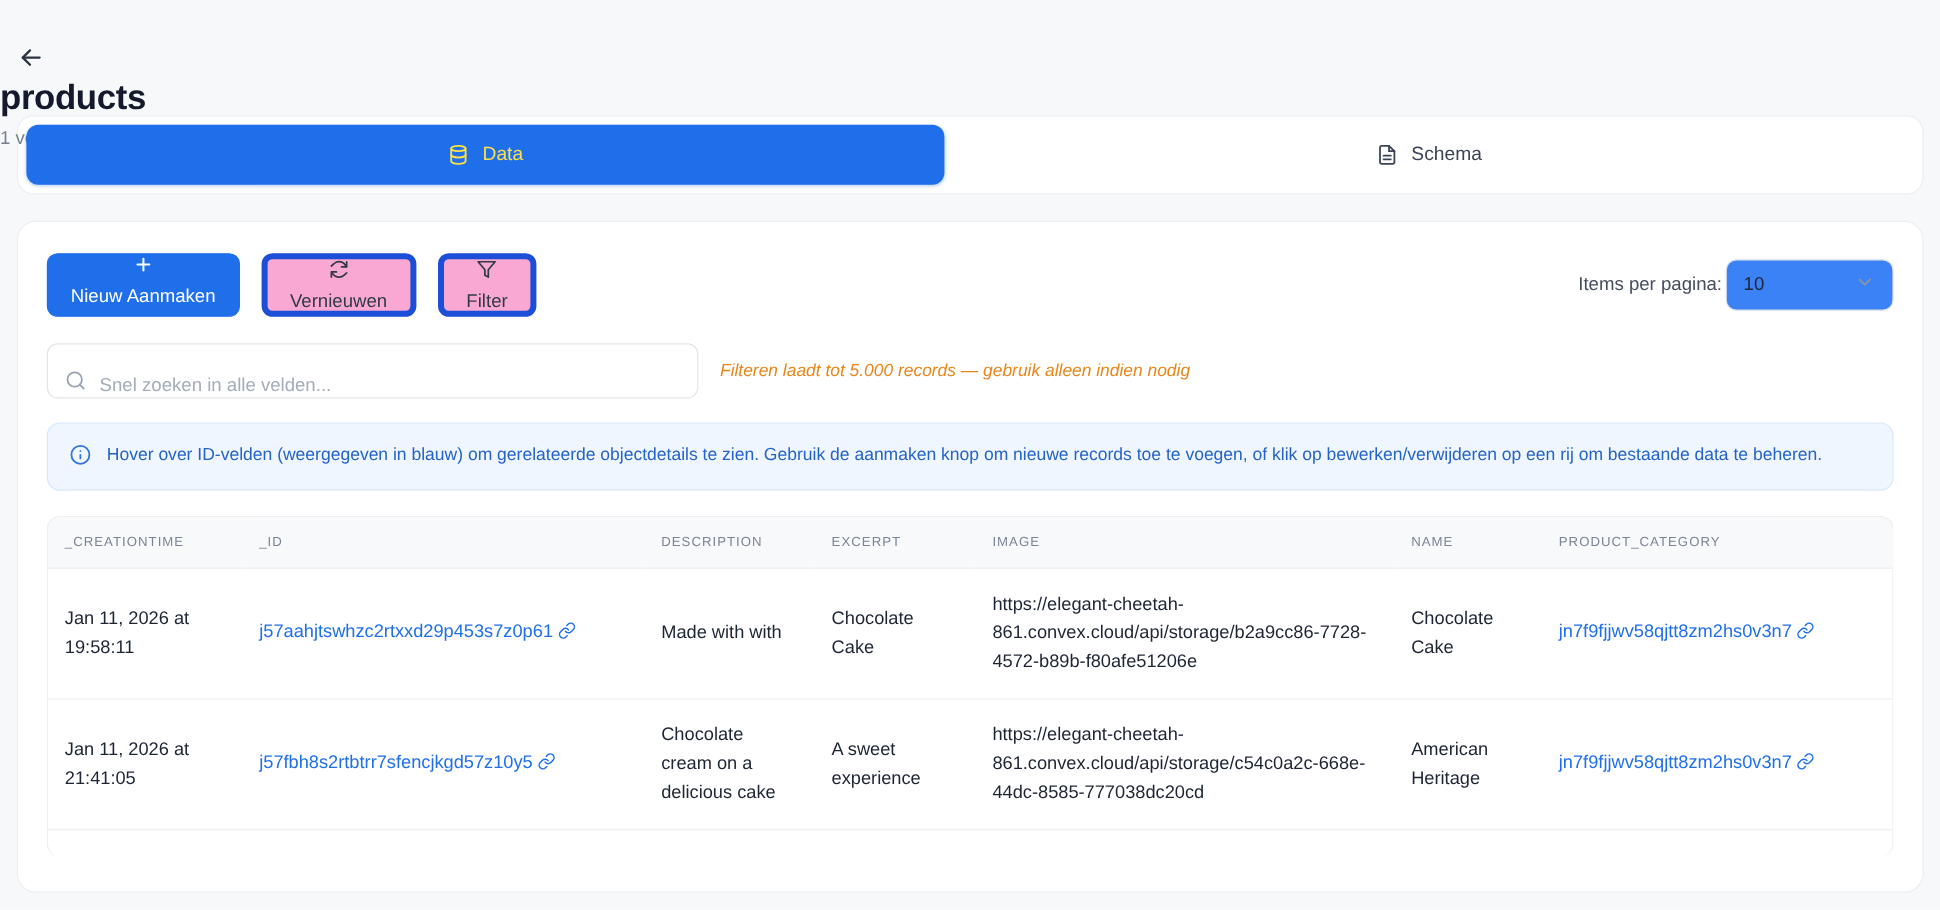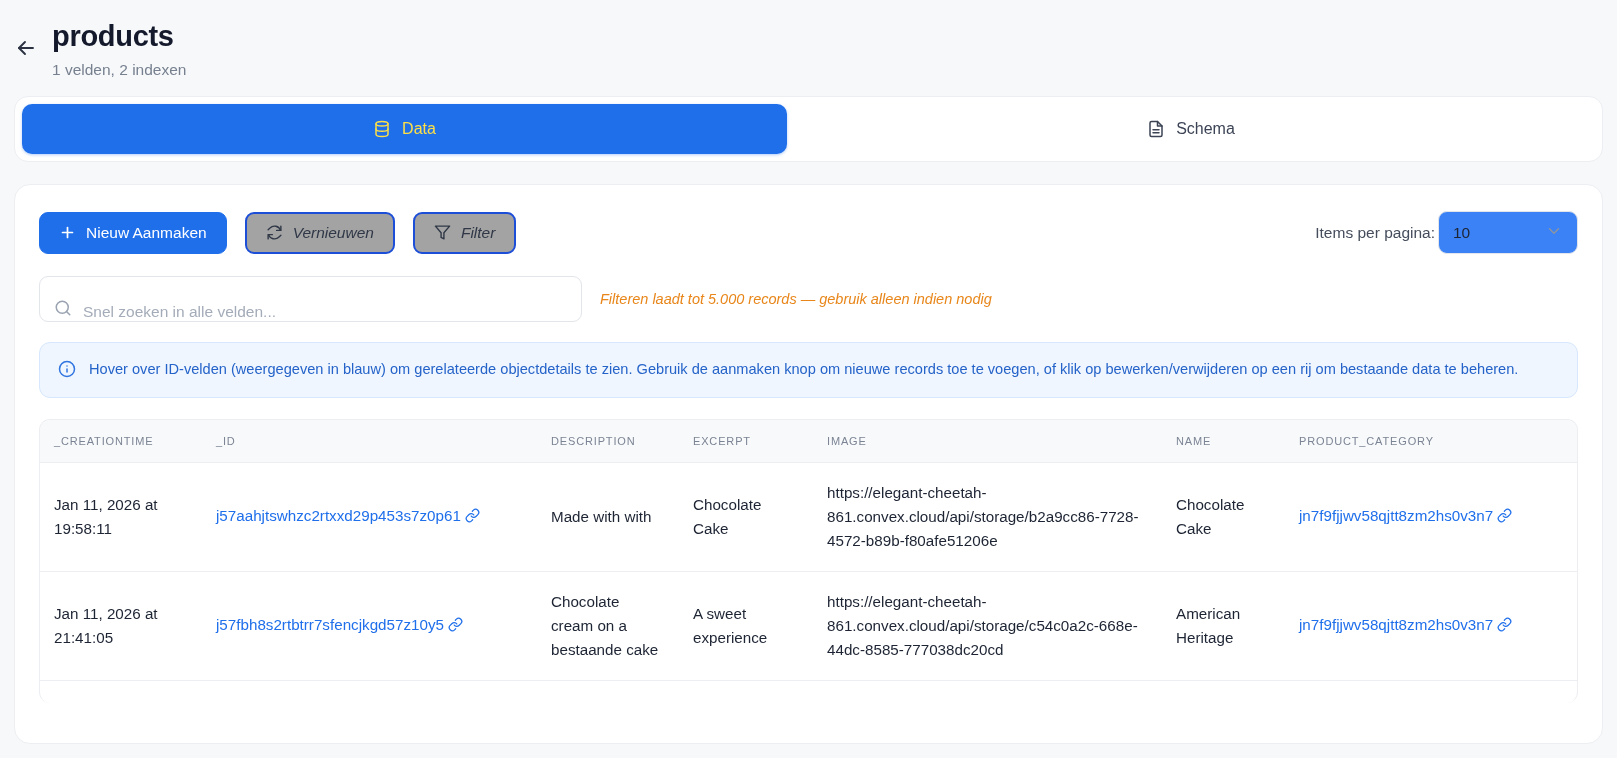--- a/index.html
+++ b/index.html
@@ -10,20 +10,21 @@
     overflow: hidden;
     -webkit-font-smoothing: antialiased;
   }
 
   
   .page-header {
     display: flex;
     align-items: flex-start;
     padding: 14px 0 0 0;
     height: 96px;
+    flex-direction: column;
   }
   .back-btn {
     width: 52px;
     display: flex;
     justify-content: center;
     align-items: center;
     padding-top: 22px;
     cursor: pointer;
   }
   .back-btn svg { display: block; }
@@ -86,39 +87,39 @@
   
   .toolbar {
     display: flex;
     align-items: center;
     padding: 26px 24px 0 24px;
   }
   .btn {
     display: inline-flex;
     align-items: center;
     gap: 10px;
-    height: 42px;
+    height: 53px;
     padding: 0 19px;
     border-radius: 9px;
     font-size: 15.5px;
     cursor: pointer;
     white-space: nowrap;
+    flex-direction: column;
   }
   .btn-primary {
     background: #1f6feb;
     color: #fff;
     font-weight: 500;
     border: 1px solid #1f6feb;
   }
   .btn-secondary {
-    background: #a3a3a3;
+    background: #f9a8d4;
     color: #303847;
-    border: 2px solid #1d4ed8;
+    border: 5px solid #1d4ed8;
     margin-left: 18px;
-    font-style: italic;
   }
   .btn svg { display: block; }
 
   .perpage {
     margin-left: auto;
     display: flex;
     align-items: center;
     gap: 3px;
   }
   .perpage-label { font-size: 15.5px; color: #454d5c; }
@@ -388,21 +389,21 @@
         <tr>
           <td class="c-time">Jan 11, 2026 at 21:41:05</td>
           <td class="c-id">
             <span class="idlink">
               <span class="nowrap-id">j57fbh8s2rtbtrr7sfencjkgd57z10y5</span><span class="linkicon"><svg width="15" height="15" viewBox="0 0 24 24" fill="none" stroke="currentColor" stroke-width="2" stroke-linecap="round" stroke-linejoin="round">
                     <path d="M10 13a5 5 0 0 0 7.54.54l3-3a5 5 0 0 0-7.07-7.07l-1.72 1.71"></path>
                     <path d="M14 11a5 5 0 0 0-7.54-.54l-3 3a5 5 0 0 0 7.07 7.07l1.71-1.71"></path>
                   </svg></span>
             </span>
           </td>
-          <td class="c-desc">Chocolate cream on a bestaande cake</td>
+          <td class="c-desc">Chocolate cream on a delicious cake</td>
           <td class="c-exc">A sweet experience</td>
           <td class="c-img">https://elegant-cheetah-861.convex.cloud/api/storage/c54c0a2c-668e-44dc-8585-777038dc20cd</td>
           <td class="c-name">American Heritage</td>
           <td class="c-cat">
             <span class="idlink">
               <span class="nowrap-id">jn7f9fjjwv58qjtt8zm2hs0v3n7</span><span class="linkicon"><svg width="15" height="15" viewBox="0 0 24 24" fill="none" stroke="currentColor" stroke-width="2" stroke-linecap="round" stroke-linejoin="round">
                     <path d="M10 13a5 5 0 0 0 7.54.54l3-3a5 5 0 0 0-7.07-7.07l-1.72 1.71"></path>
                     <path d="M14 11a5 5 0 0 0-7.54-.54l-3 3a5 5 0 0 0 7.07 7.07l1.71-1.71"></path>
                   </svg></span>
             </span>

